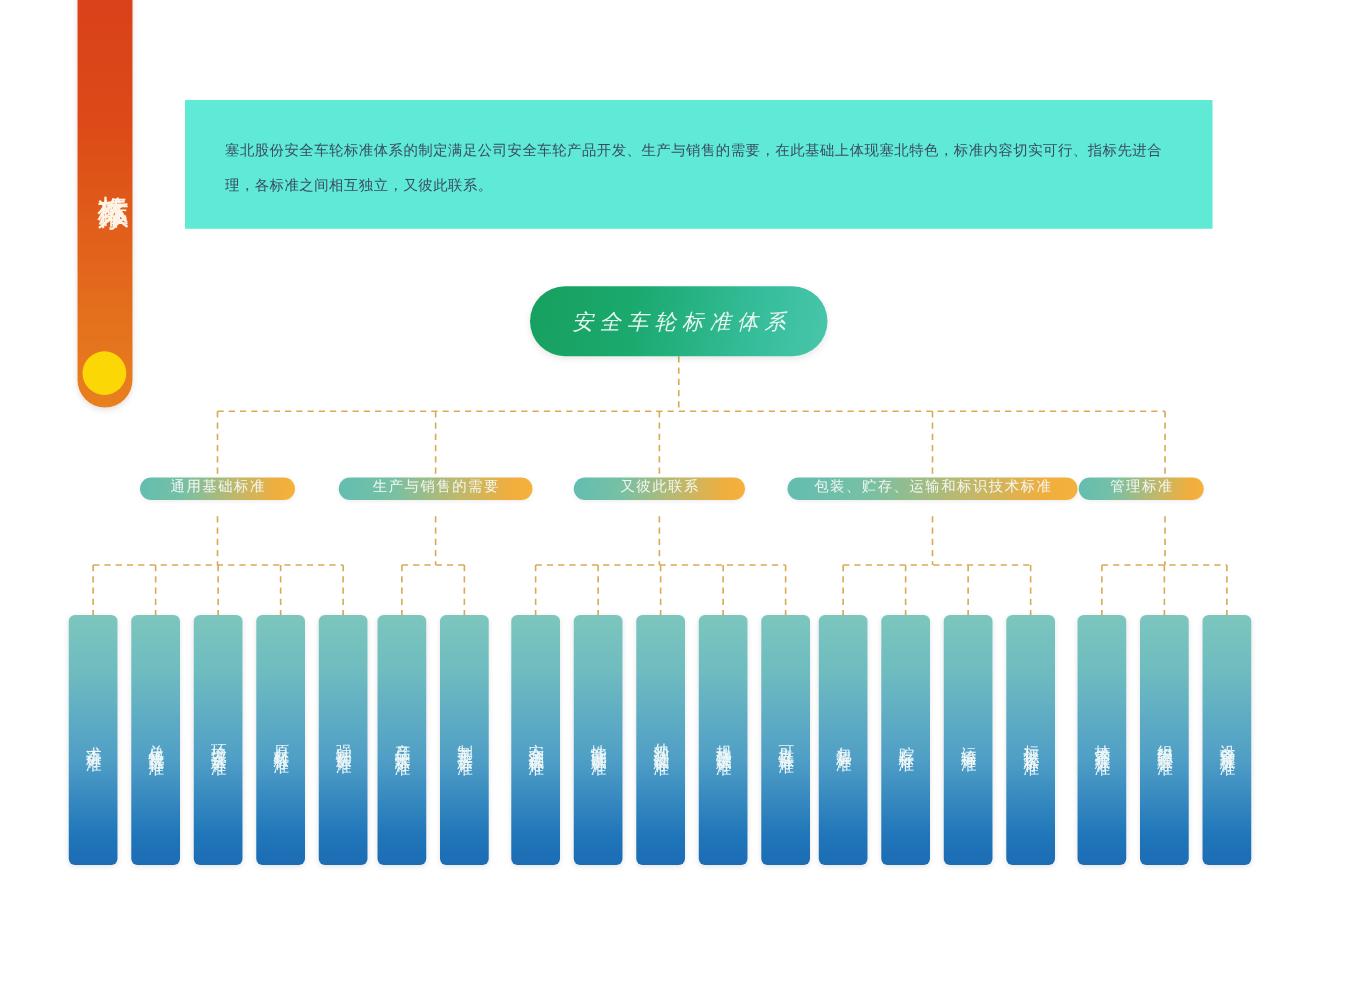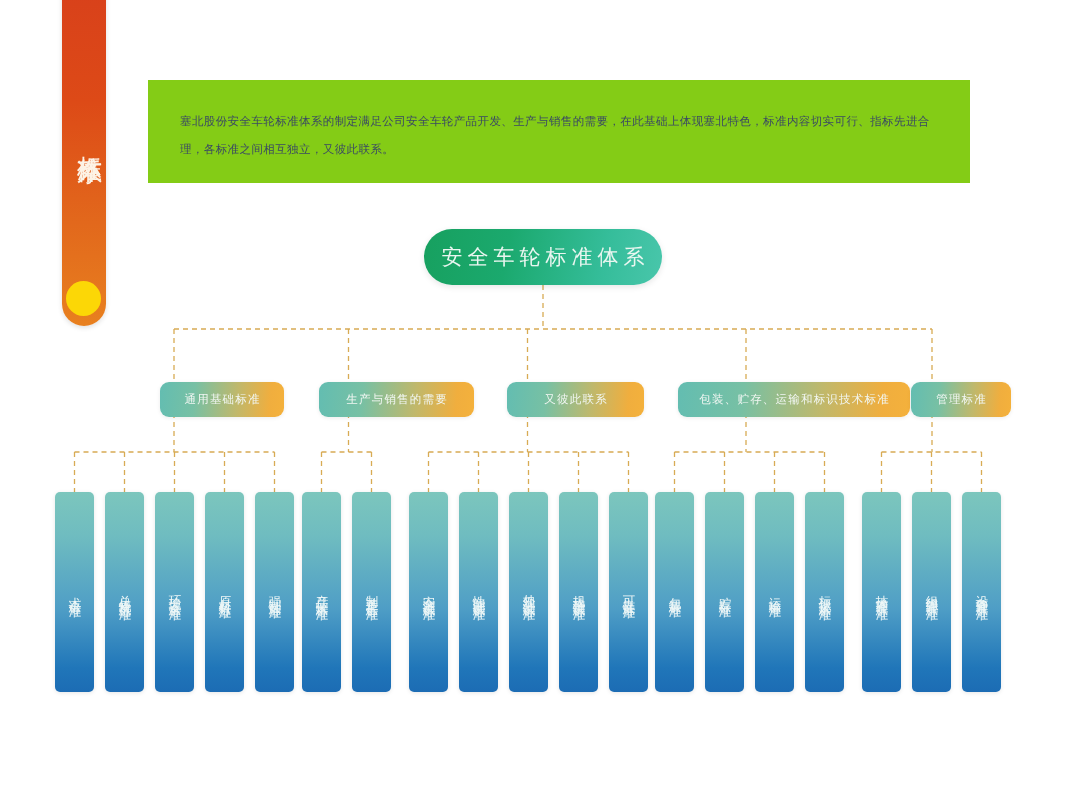--- a/index.html
+++ b/index.html
@@ -51,21 +51,21 @@
     background: #fcd706;
   }
 
   
   #intro-panel {
     position: absolute;
     left: 148px;
     top: 80px;
     width: 822px;
     height: 103px;
-    background: #84cc16;
+    background: #5eead4;
   }
   #intro-text {
     position: absolute;
     left: 32px;
     top: 27px;
     width: 760px;
     color: #3b4a63;
     font-size: 11.5px;
     line-height: 28px;
     letter-spacing: 0.4px;
@@ -91,37 +91,37 @@
     height: 56px;
     border-radius: 28px;
     background: linear-gradient(100deg, #17a05f 0%, #1ba96e 35%, #35bd9a 75%, #49c6ab 100%);
     display: flex;
     align-items: center;
     justify-content: center;
     box-shadow: 0 2px 6px rgba(0,0,0,0.10);
   }
   #root-node-label {
     color: #eaf6f0;
-    font-size: 21px;
+    font-size: 17px;
     letter-spacing: 5px;
     text-indent: 5px;
+    font-style: italic;
   }
 
   
   .cat-node {
     position: absolute;
     top: 382px;
-    height: 35px;
+    height: 18px;
     border-radius: 9px;
     background: linear-gradient(95deg, #63bdb1 0%, #77c0a4 28%, #c0b86b 62%, #f0ae3e 88%, #f4b13c 100%);
     display: flex;
-    align-items: center;
+    align-items: flex-start;
     justify-content: center;
     box-shadow: 0 1px 4px rgba(0,0,0,0.08);
-    margin-left: 48px;
   }
   .cat-label {
     color: #f2f7f3;
     font-size: 11.5px;
     letter-spacing: 1.2px;
     text-indent: 1.2px;
     white-space: nowrap;
   }
 
   

